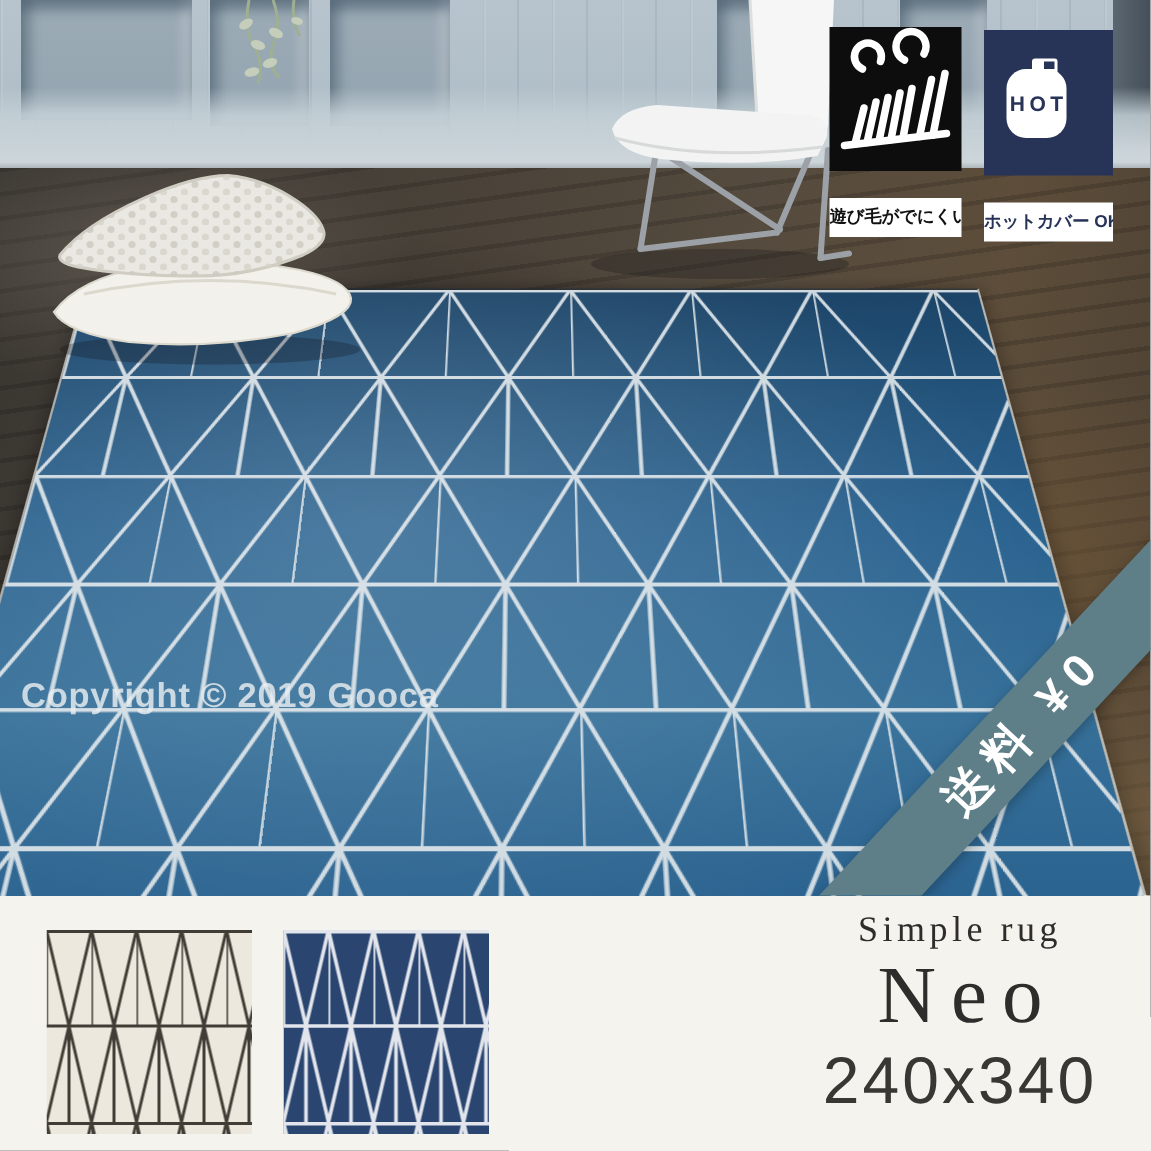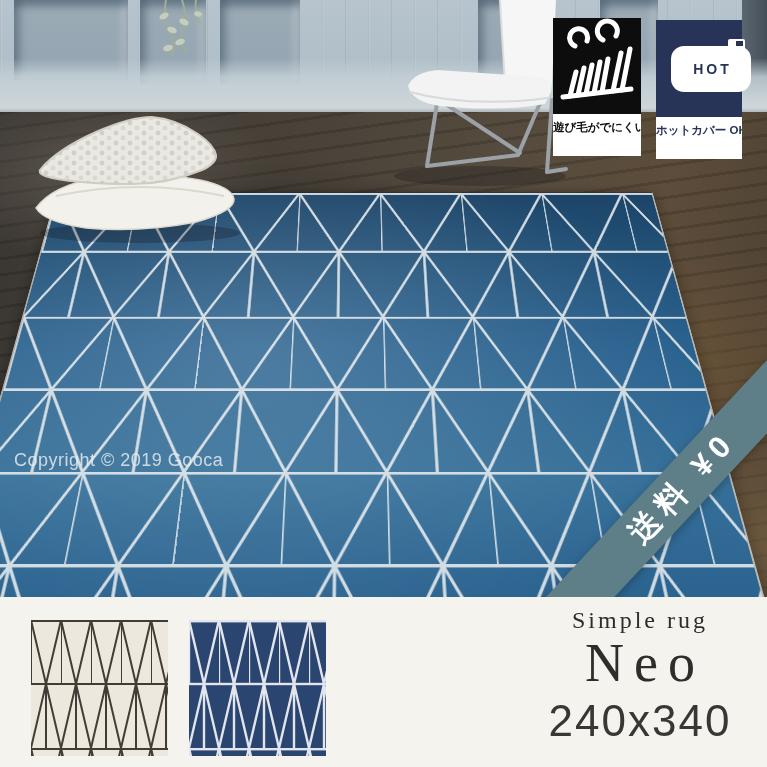--- a/index.html
+++ b/index.html
@@ -28,32 +28,32 @@
            radial-gradient(ellipse 45% 35% at 35% 30%, rgba(20,18,16,.45), rgba(0,0,0,0) 60%),
            repeating-linear-gradient(172deg, rgba(0,0,0,.14) 0 3px, rgba(0,0,0,0) 3px 16px),
            linear-gradient(100deg,#3a3631 0%,#494239 35%,#554b3e 60%,#5d4d3a 80%,#4c4033 100%);}
   
   .rug3d{position:absolute;left:-60px;top:-33px;width:825px;height:643px;
          transform-origin:50% 100%;transform:perspective(700px) rotateX(25deg);
          border:2px solid rgba(232,237,237,.65);border-top:2px solid rgba(12,32,52,.5);
          box-shadow:0 0 18px rgba(0,0,0,.35);}
   .rug3d svg{display:block;}
   
-  .copyright{position:absolute;left:14px;top:450px;font-size:18px;letter-spacing:.5px;
-         color:rgba(233,238,240,.82);}
+  .copyright{position:absolute;left:14px;top:450px;font-size:23px;letter-spacing:.5px;
+         color:rgba(233,238,240,.82);font-weight:bold;}
   .badge{position:absolute;text-align:center;}
-  .badge .label{background:#fff;font-weight:bold;font-size:11.5px;line-height:26px;height:42px;
-         white-space:nowrap;overflow:hidden;}
+  .badge .label{background:#fff;font-weight:bold;font-size:11.5px;line-height:26px;height:26px;
+         white-space:nowrap;overflow:hidden;margin-top:18px;}
   .badge-lint{left:553px;top:18px;width:88px;}
   .badge-lint .art{height:96px;background:#0d0d0d;}
   .badge-lint .label{color:#111;}
   .badge-hot{left:656px;top:20px;width:86px;}
   .badge-hot .art{position:relative;height:97px;background:var(--badge-navy);}
   .badge-hot .label{color:var(--badge-navy);}
-  .hot-cover{position:absolute;left:15px;top:26px;width:80px;height:46px;background:#fff;border-radius:13px;
+  .hot-cover{position:absolute;left:15px;top:26px;width:40px;height:46px;background:#fff;border-radius:13px;
          display:flex;align-items:center;justify-content:center;}
   .hot-cover .txt{color:var(--badge-navy);font-size:14px;font-weight:bold;letter-spacing:3px;text-indent:3px;}
   .hot-tab{position:absolute;right:6px;top:-7px;width:17px;height:12px;background:#fff;border-radius:2px;}
   .hot-tab i{position:absolute;right:2px;top:2px;width:7px;height:5px;background:var(--badge-navy);}
   .ribbon{position:absolute;left:470px;top:465px;width:420px;height:50px;background:var(--ribbon-teal);
          transform:rotate(-47deg);display:flex;align-items:center;justify-content:center;
          box-shadow:0 2px 8px rgba(0,0,0,.25);}
   .ribbon .txt{color:#fff;font-size:31px;font-weight:bold;letter-spacing:7px;text-indent:7px;white-space:nowrap;}
   
   .info{position:absolute;left:0;top:597px;width:767px;height:191px;background:var(--strip-bg);}

